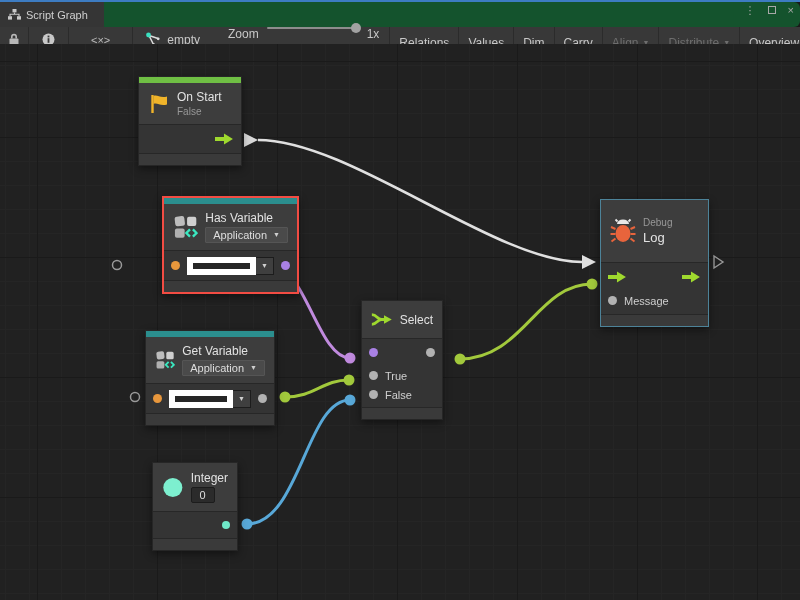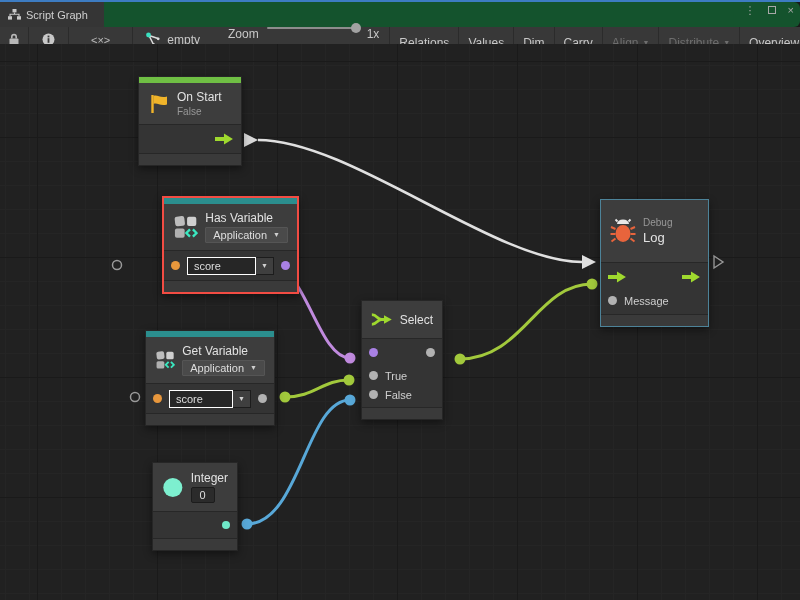--- a/index.html
+++ b/index.html
@@ -57,21 +57,21 @@
   .dot.purple { background:#a981e4; }
   .dot.gray { background:#b2b2b2; }
   .dot.mint { width:8px; height:8px; background:#6fe8c8; }
   .port-label { color:#cfcfcf; font-size:11px; }
 
   .dropdown { display:flex; align-items:center; gap:5px; background:#4a4a4a; border:1px solid #555;
     border-radius:1px; padding:1px 7px; color:#dedede; font-size:11px; white-space:nowrap; }
   .dropdown .caret { margin-left:1px; color:#cfcfcf; }
 
   .field { display:flex; align-items:stretch; height:18px; flex:1 1 auto; }
-  .field-text { flex:1 1 auto; background:#262626; border:1px solid #ffffff; color:#dedede;
+  .field-text { flex:1 1 auto; background:#262626; border:6px solid #ffffff; color:#dedede;
     font-size:11px; padding:2px 6px; white-space:nowrap; overflow:hidden; }
   .field-btn { width:18px; background:#3f3f3f; border:1px solid #1c1c1c; border-left:none;
     display:flex; align-items:center; justify-content:center; color:#cfcfcf; font-size:7px; }
   .mini-field { background:#2b2b2b; border:1px solid #1c1c1c; border-radius:2px; color:#dedede;
     font-size:11px; padding:1px 0; width:24px; text-align:center; }
 
   .flow-arrow { width:19px; height:12px; flex:0 0 auto; }
 
   
   .sel-red { border:2px solid #f24c43 !important; }

